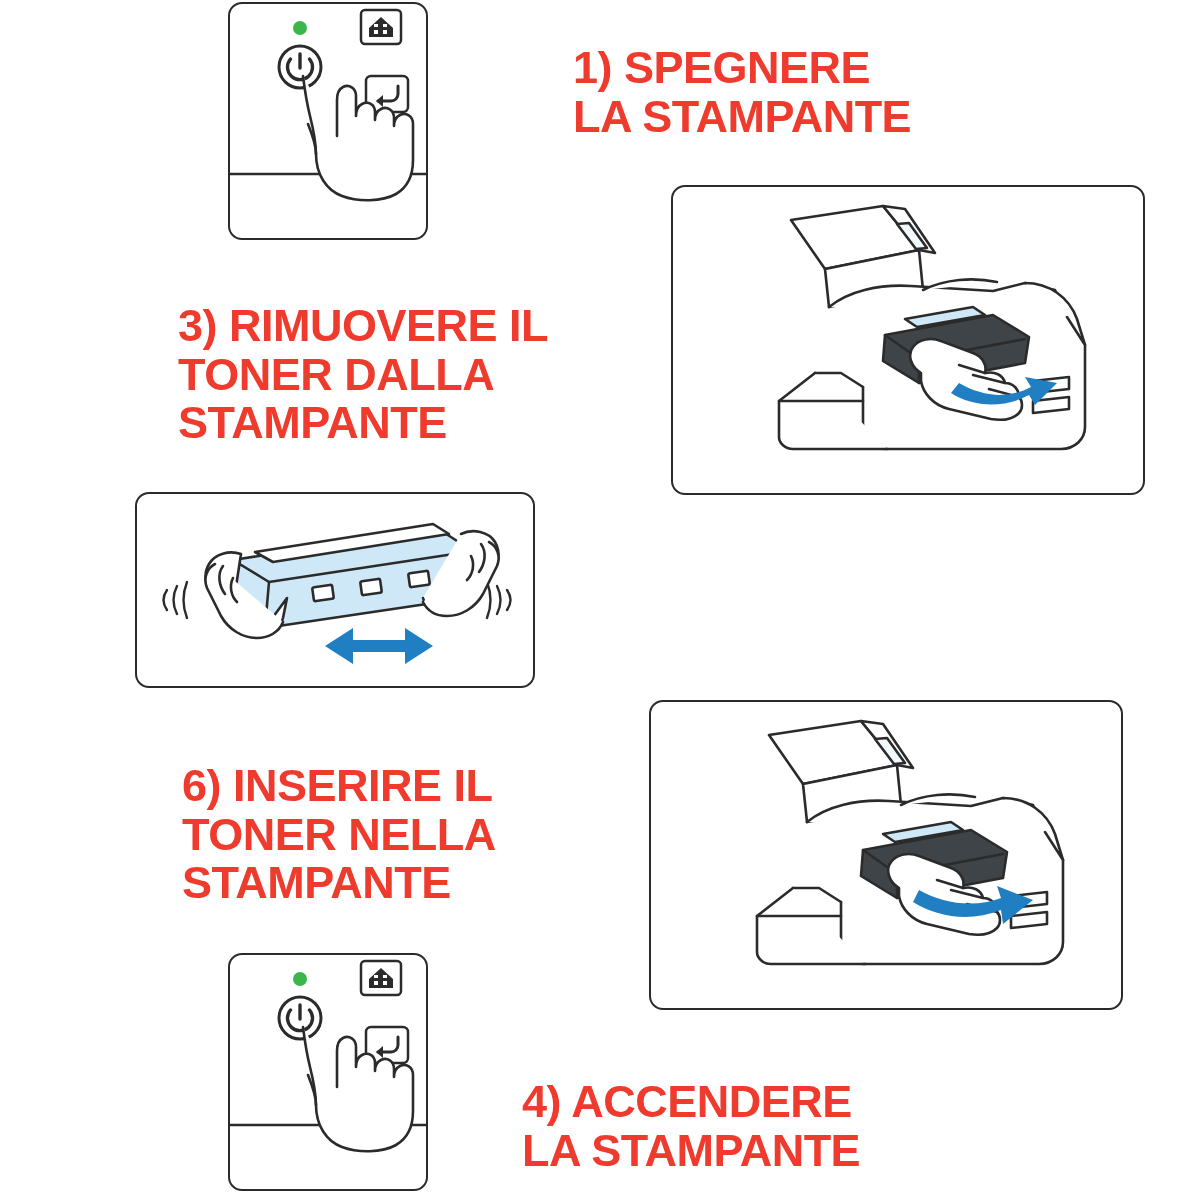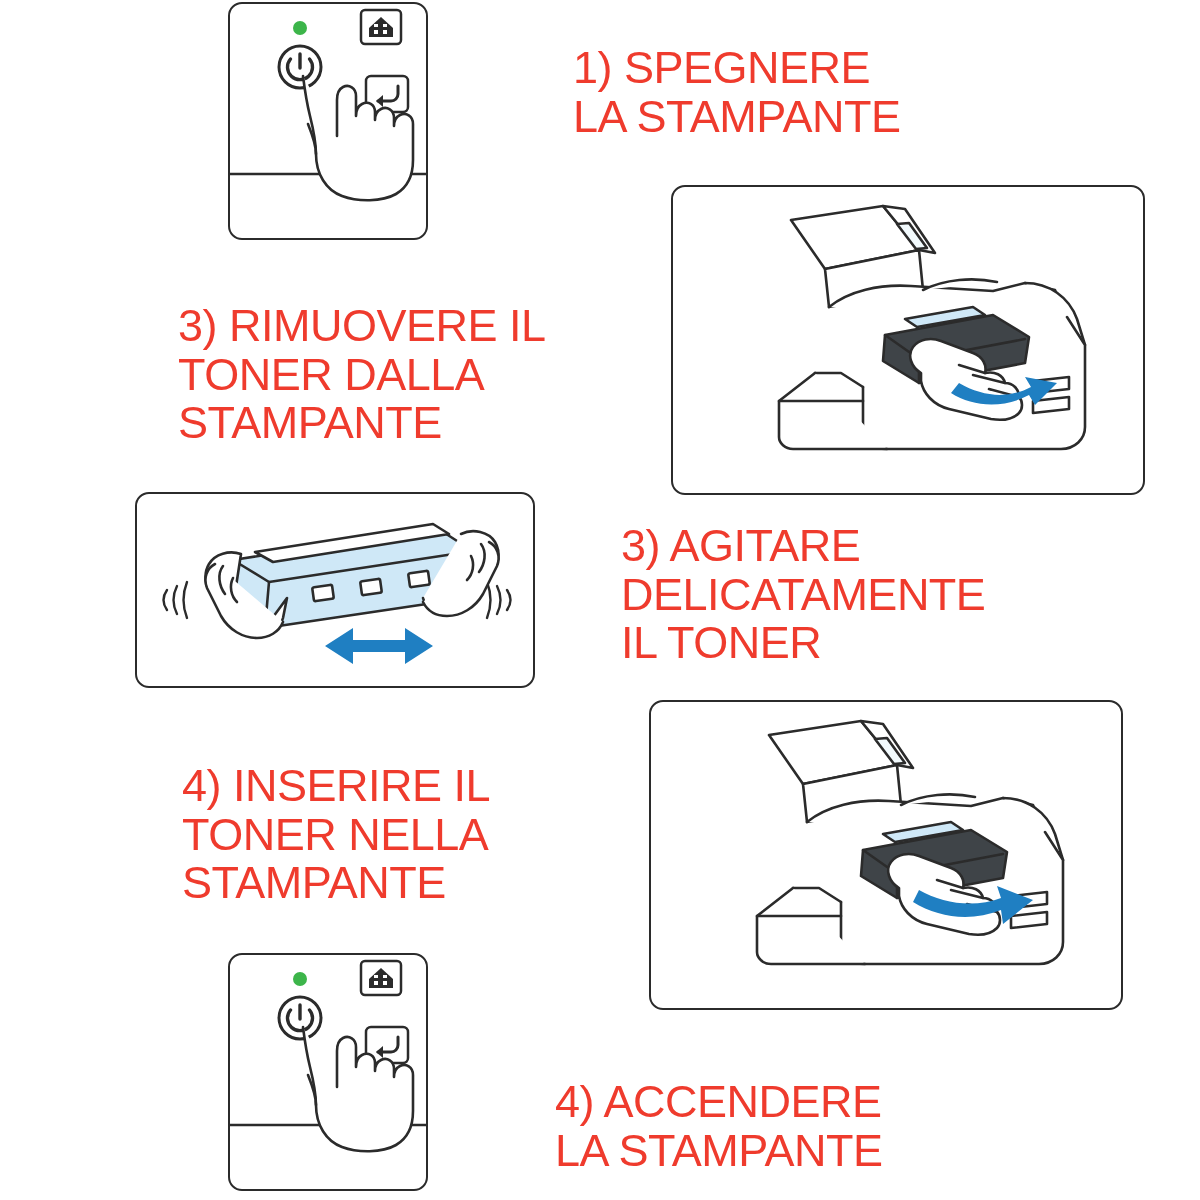--- a/index.html
+++ b/index.html
@@ -16,67 +16,64 @@
   }
   .stage {
     position: absolute;
     left: 0; top: 0;
     width: 1200px;
     height: 1200px;
   }
   .step-text {
     position: absolute;
     color: #ef3b2d;
-    font-weight: normal;
+    font-weight: bold;
     font-family: "Liberation Sans", sans-serif;
     line-height: 1.08;
     letter-spacing: -0.5px;
     white-space: pre-line;
   }
   .panel {
     position: absolute;
     background: #ffffff;
     border: 2px solid #2b2b2b;
     border-radius: 14px;
     box-sizing: border-box;
     overflow: hidden;
   }
   .panel svg { display: block; }
 
   
   #txt-1 { left: 573px; top: 44px;  font-size: 45px; }
   #txt-2 { left: 178px; top: 302px; font-size: 45px; }
   #txt-3 { left: 621px; top: 522px; font-size: 45px; }
   #txt-4 { left: 182px; top: 762px; font-size: 45px; }
-  #txt-5 { left: 522px; top: 1078px; font-size: 45px; margin-left: 33px; }
+  #txt-5 { left: 522px; top: 1078px; font-size: 45px; }
 
   
   #panel-power-off { left: 228px; top: 2px;   width: 200px; height: 238px; }
   #panel-open-printer { left: 671px; top: 185px; width: 474px; height: 310px; }
   #panel-shake { left: 135px; top: 492px;  width: 400px; height: 196px; }
   #panel-insert { left: 649px; top: 700px; width: 474px; height: 310px; }
   #panel-power-on { left: 228px; top: 953px; width: 200px; height: 238px; }
 </style>
 </head>
 <body>
 
 <div class="stage">
 
   <div class="step-text" id="txt-1">1) SPEGNERE
 LA STAMPANTE</div>
 
   <div class="step-text" id="txt-2">3) RIMUOVERE IL
 TONER DALLA
 STAMPANTE</div>
 
-  <div class="step-text" id="txt-3">3) AGITARE
-DELICATAMENTE
-IL TONER</div>
-
-  <div class="step-text" id="txt-4">4) INSERIRE IL
+
+  <div class="step-text" id="txt-4">6) INSERIRE IL
 TONER NELLA
 STAMPANTE</div>
 
   <div class="step-text" id="txt-5">4) ACCENDERE
 LA STAMPANTE</div>
 
   <div class="panel" id="panel-power-off">
     <svg width="200" height="238" viewBox="0 0 200 238" fill="none" xmlns="http://www.w3.org/2000/svg">
 
       <path d="M0 170 H200" stroke="#2b2b2b" stroke-width="2.5"></path>

